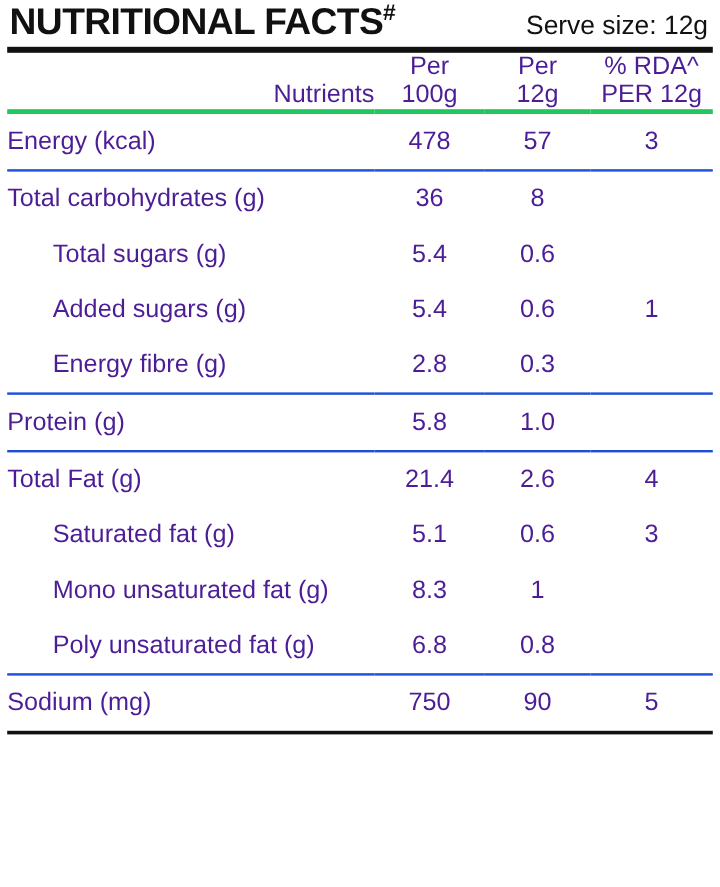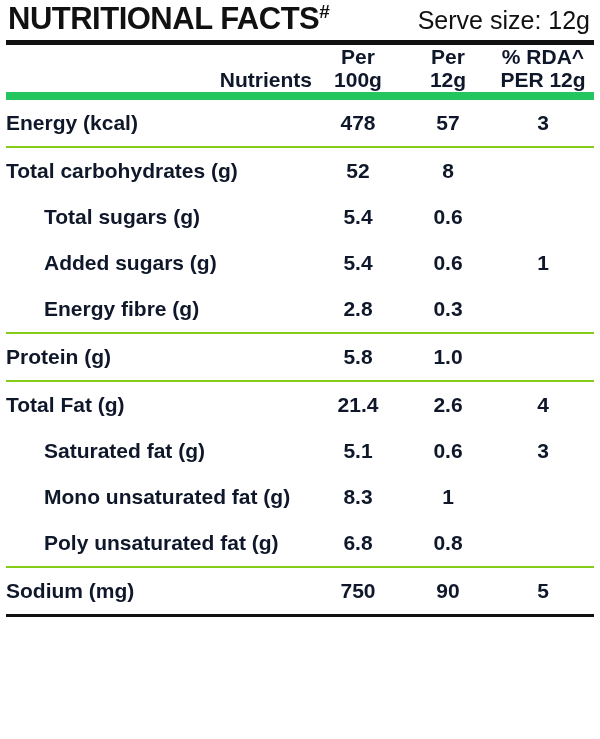--- a/index.html
+++ b/index.html
@@ -33,21 +33,21 @@
     white-space: nowrap;
     line-height: 1.05;
   }
   .title .sup {
     font-size: 19px;
     vertical-align: super;
     font-weight: bold;
   }
   .serve {
     margin-left: auto;
-    font-size: 25px;
+    font-size: 22px;
     white-space: nowrap;
     padding-right: 2px;
   }
   .rule-thick {
     height: 5px;
     background: #111111;
     margin: 0 6px;
   }
   table.nf {
     width: 588px;
@@ -55,23 +55,23 @@
     border-collapse: collapse;
     table-layout: fixed;
   }
   table.nf col.c-name  { width: 306px; }
   table.nf col.c-p100  { width: 92px; }
   table.nf col.c-p12   { width: 88px; }
   table.nf col.c-rda   { width: 102px; }
 
   table.nf th, table.nf td {
     padding: 0;
-    font-weight: bold;
+    font-weight: normal;
     font-size: 21px;
-    color: #0f172a;
+    color: #4c1d95;
   }
   thead th {
     vertical-align: bottom;
     padding-bottom: 4px;
     line-height: 1.12;
   }
   th.h-name {
     text-align: right;
     padding-left: 2px;
     font-size: 21px;
@@ -92,24 +92,24 @@
     padding-left: 2px;
     white-space: nowrap;
   }
   td.name.indent {
     padding-left: 38px;
   }
   td.num {
     text-align: center;
   }
   tr.sep-thin > td {
-    border-top: 2px solid #84cc16;
+    border-top: 2px solid #1d4ed8;
   }
   tr.sep-thick > td {
-    border-top: 8px solid #22c55e;
+    border-top: 4px solid #22c55e;
   }
   .bottom-rule {
     height: 3px;
     background: #111111;
     margin: 0 6px;
   }
 </style>
 </head>
 <body>
 
@@ -151,21 +151,21 @@
     </thead>
     <tbody id="nf-body">
         <tr class="sep-thick">
           <td class="name">Energy (kcal)</td>
           <td class="num">478</td>
           <td class="num">57</td>
           <td class="num">3</td>
         </tr>
         <tr class="sep-thin">
           <td class="name">Total carbohydrates (g)</td>
-          <td class="num">52</td>
+          <td class="num">36</td>
           <td class="num">8</td>
           <td class="num"></td>
         </tr>
         <tr>
           <td class="name indent">Total sugars (g)</td>
           <td class="num">5.4</td>
           <td class="num">0.6</td>
           <td class="num"></td>
         </tr>
         <tr>

